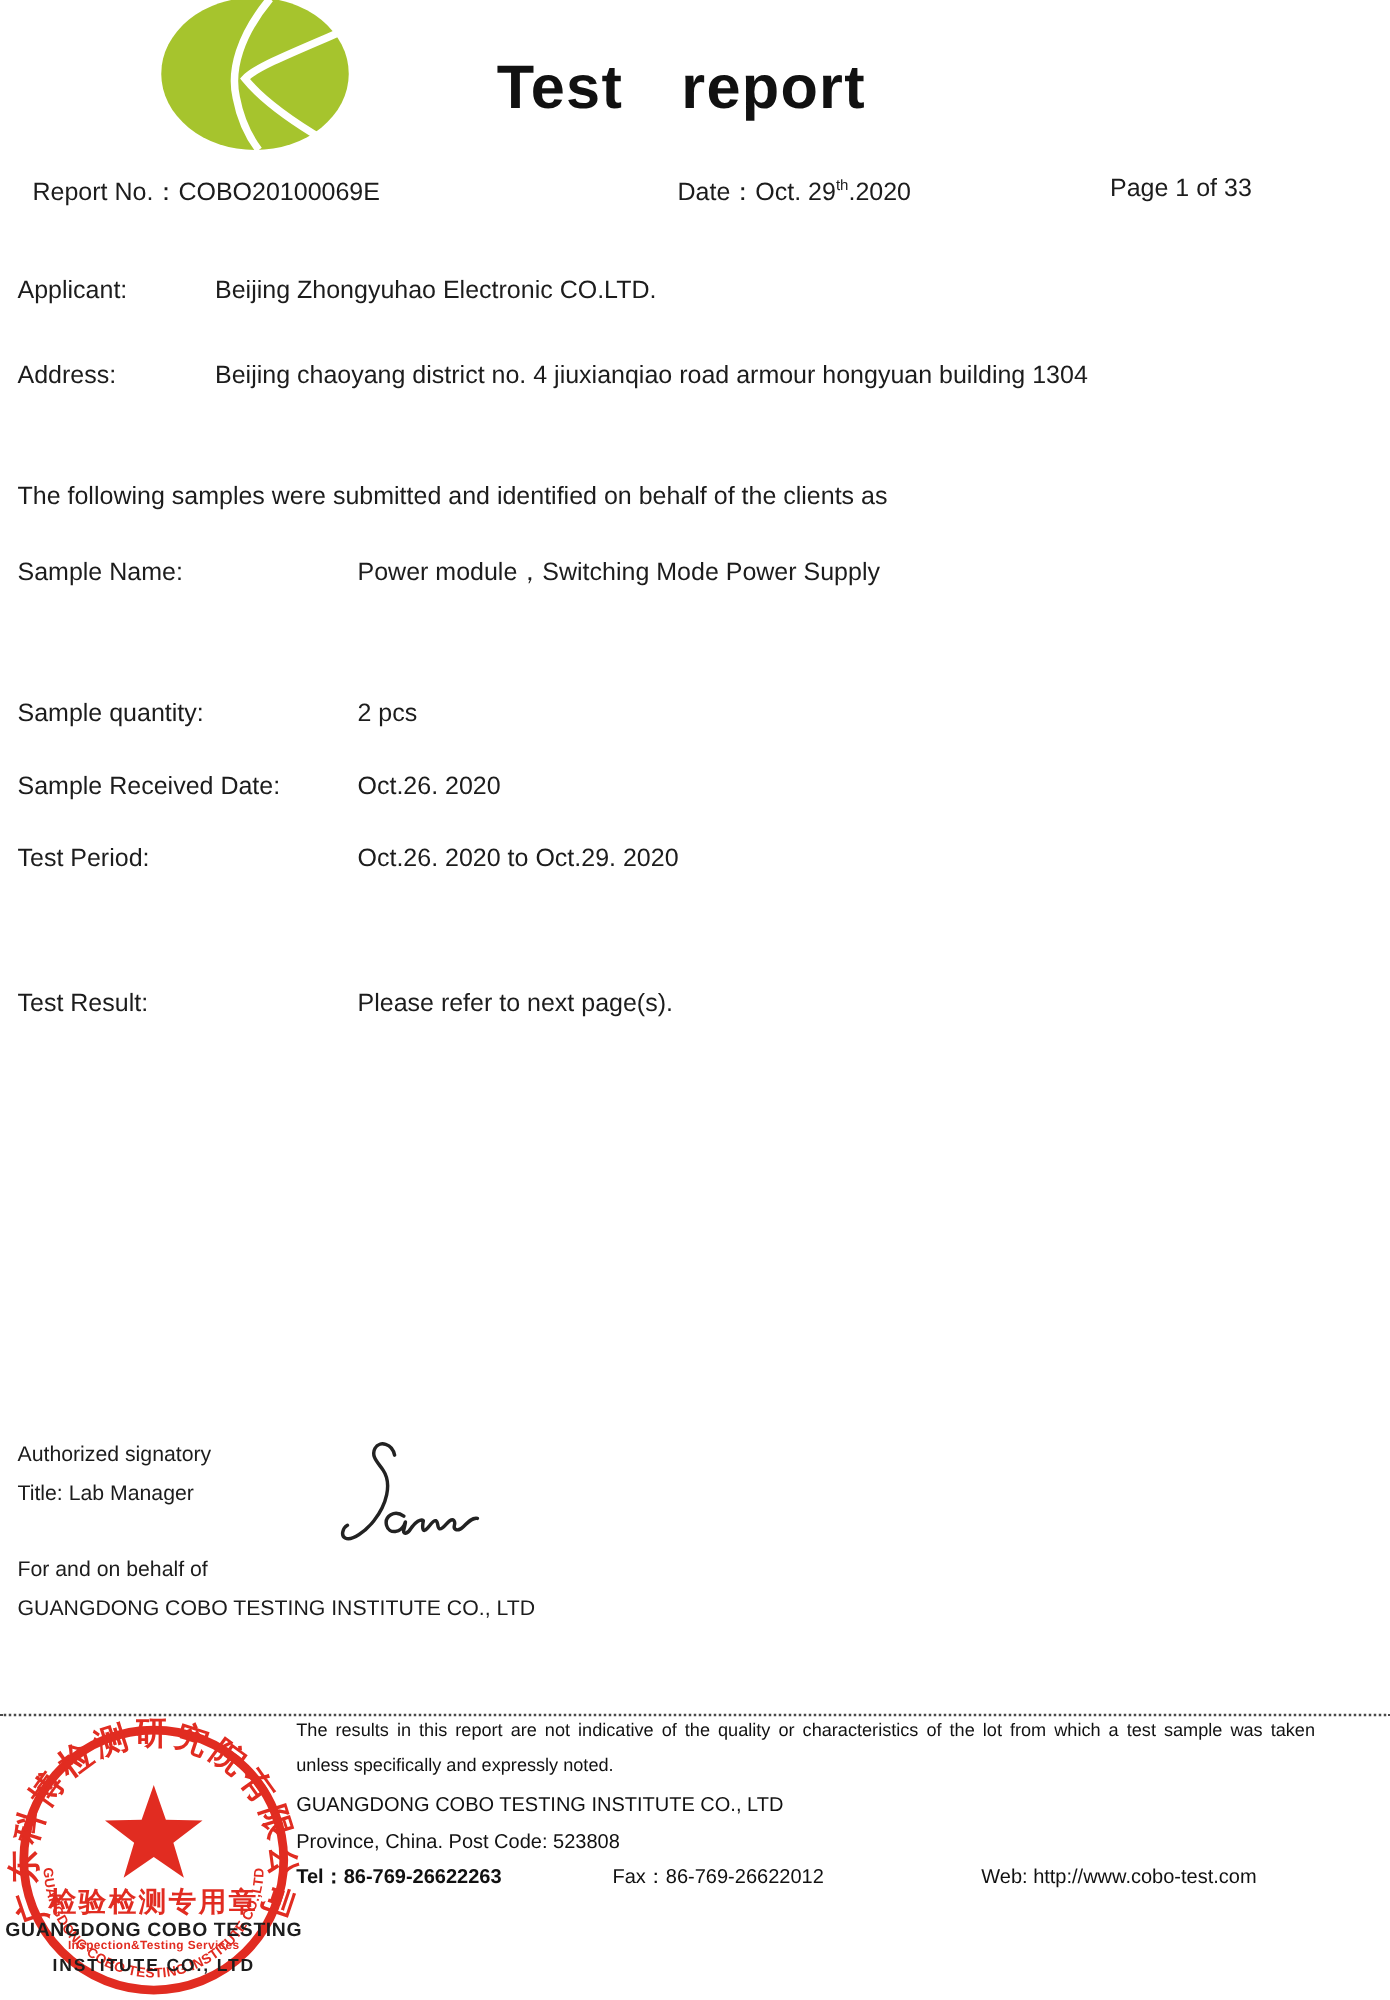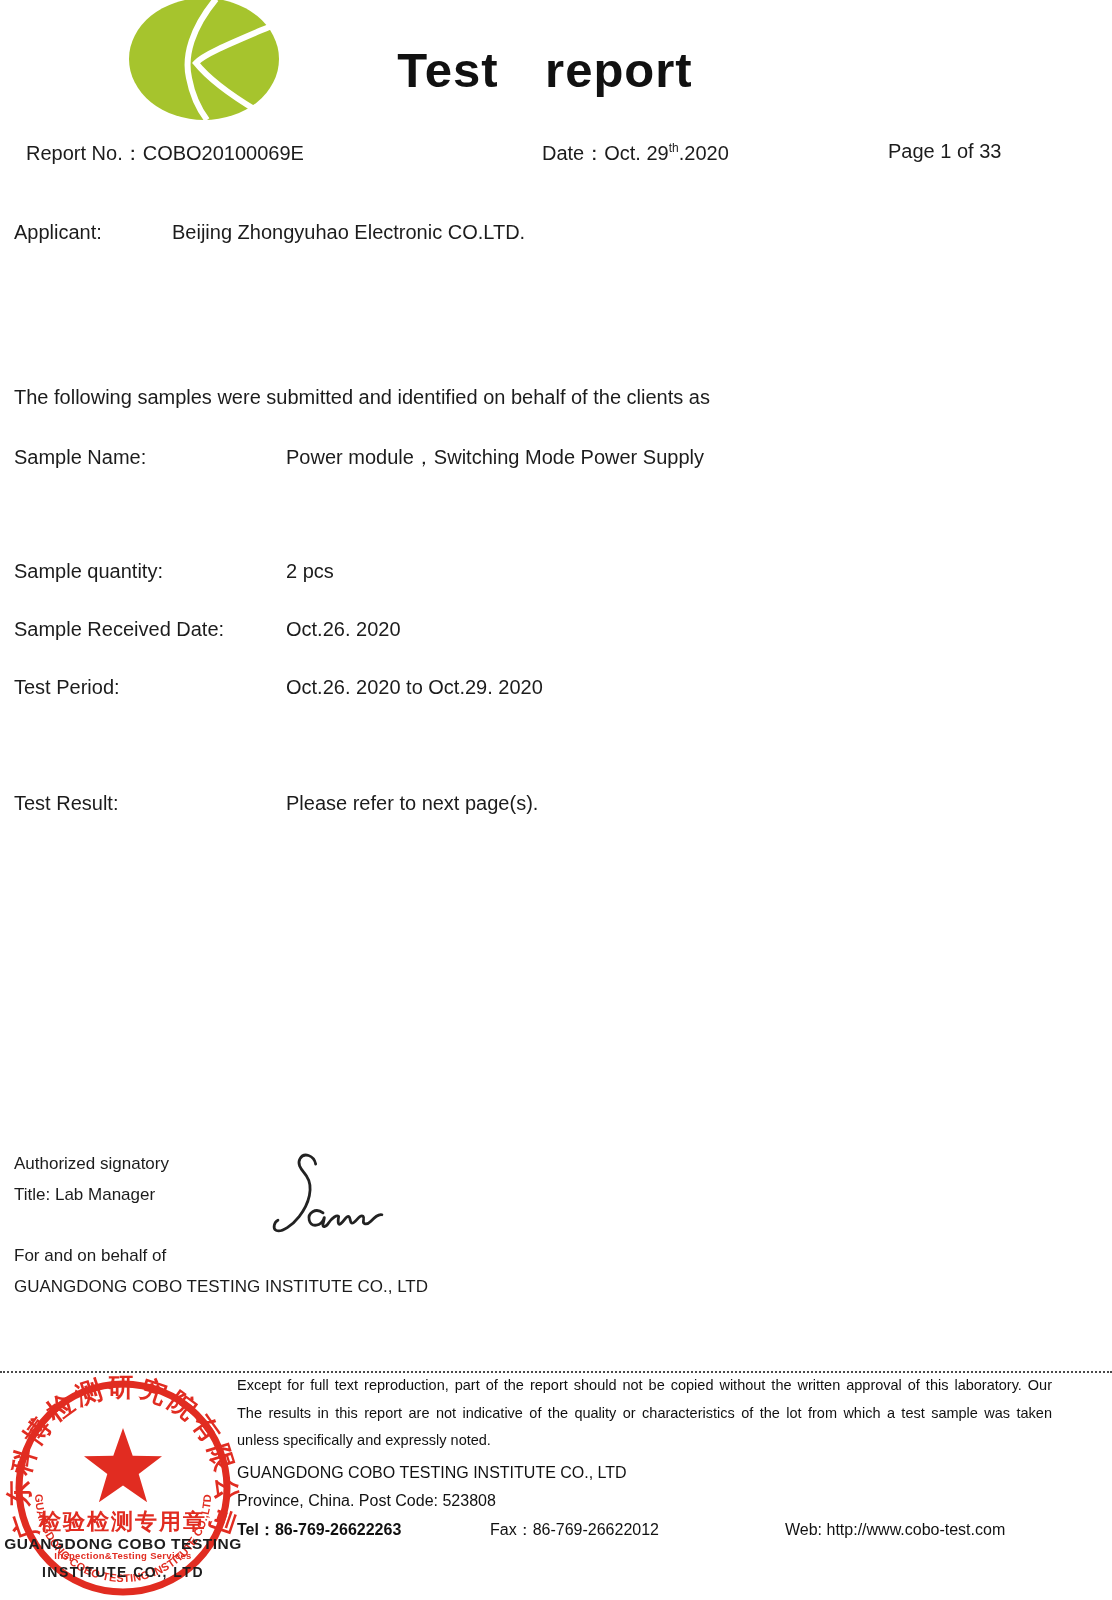--- a/index.html
+++ b/index.html
@@ -75,20 +75,23 @@
 
   <div class="header-row">
     <div class="report-no"><span>Report No.：</span><span>COBO20100069E</span></div>
     <div class="date"><span>Date：</span><span>Oct. 29</span><sup>th</sup><span>.2020</span></div>
     <div class="page-info">Page 1 of 33</div>
   </div>
 
   <div class="row client" style="top:221px">
     <span class="lbl">Applicant:</span><span>Beijing Zhongyuhao Electronic CO.LTD.</span>
   </div>
+  <div class="row client" style="top:289px">
+    <span class="lbl">Address:</span><span>Beijing chaoyang district no. 4 jiuxianqiao road armour hongyuan building 1304</span>
+  </div>
 
   <div class="intro" style="top:386px">The following samples were submitted and identified on behalf of the clients as</div>
 
   <div class="row sample" style="top:444px">
     <span class="lbl">Sample Name:</span><span>Power module，Switching Mode Power Supply</span>
   </div>
   <div class="row sample" style="top:560px">
     <span class="lbl">Sample quantity:</span><span>2 pcs</span>
   </div>
   <div class="row sample" style="top:618px">
@@ -127,21 +130,20 @@
     <text class="center-cn" x="113" y="153" text-anchor="middle">检验检测专用章</text>
     <text class="arc-en" text-anchor="middle">
       <textPath href="#bottomArc" startOffset="50%">GUANGDONG COBO TESTING INSTITUTE CO.,LTD</textPath>
     </text>
     <text class="ov-black1" x="113" y="173" text-anchor="middle">GUANGDONG COBO TESTING</text>
     <text class="ov-red" x="113" y="183" text-anchor="middle">Inspection&amp;Testing Services</text>
     <text class="ov-black2" x="113" y="201" text-anchor="middle">INSTITUTE CO., LTD</text>
   </svg>
 
   <div class="footer">
-    <div class="disc just">Except for full text reproduction, part of the report should not be copied without the written approval of this laboratory. Our</div>
     <div class="disc just">The results in this report are not indicative of the quality or characteristics of the lot from which a test sample was taken</div>
     <div class="disc">unless specifically and expressly noted.</div>
     <div class="f-info f-company">GUANGDONG COBO TESTING INSTITUTE CO., LTD</div>
     <div class="f-info">Province, China. Post Code: 523808</div>
     <div class="f-info contact">
       <span class="seg-tel"><span>Tel：</span><span>86-769-26622263</span></span><span class="seg-fax"><span>Fax：</span><span>86-769-26622012</span></span><span class="seg-web"><span>Web: </span><span>http://www.cobo-test.com</span></span>
     </div>
   </div>
 
 </div>

